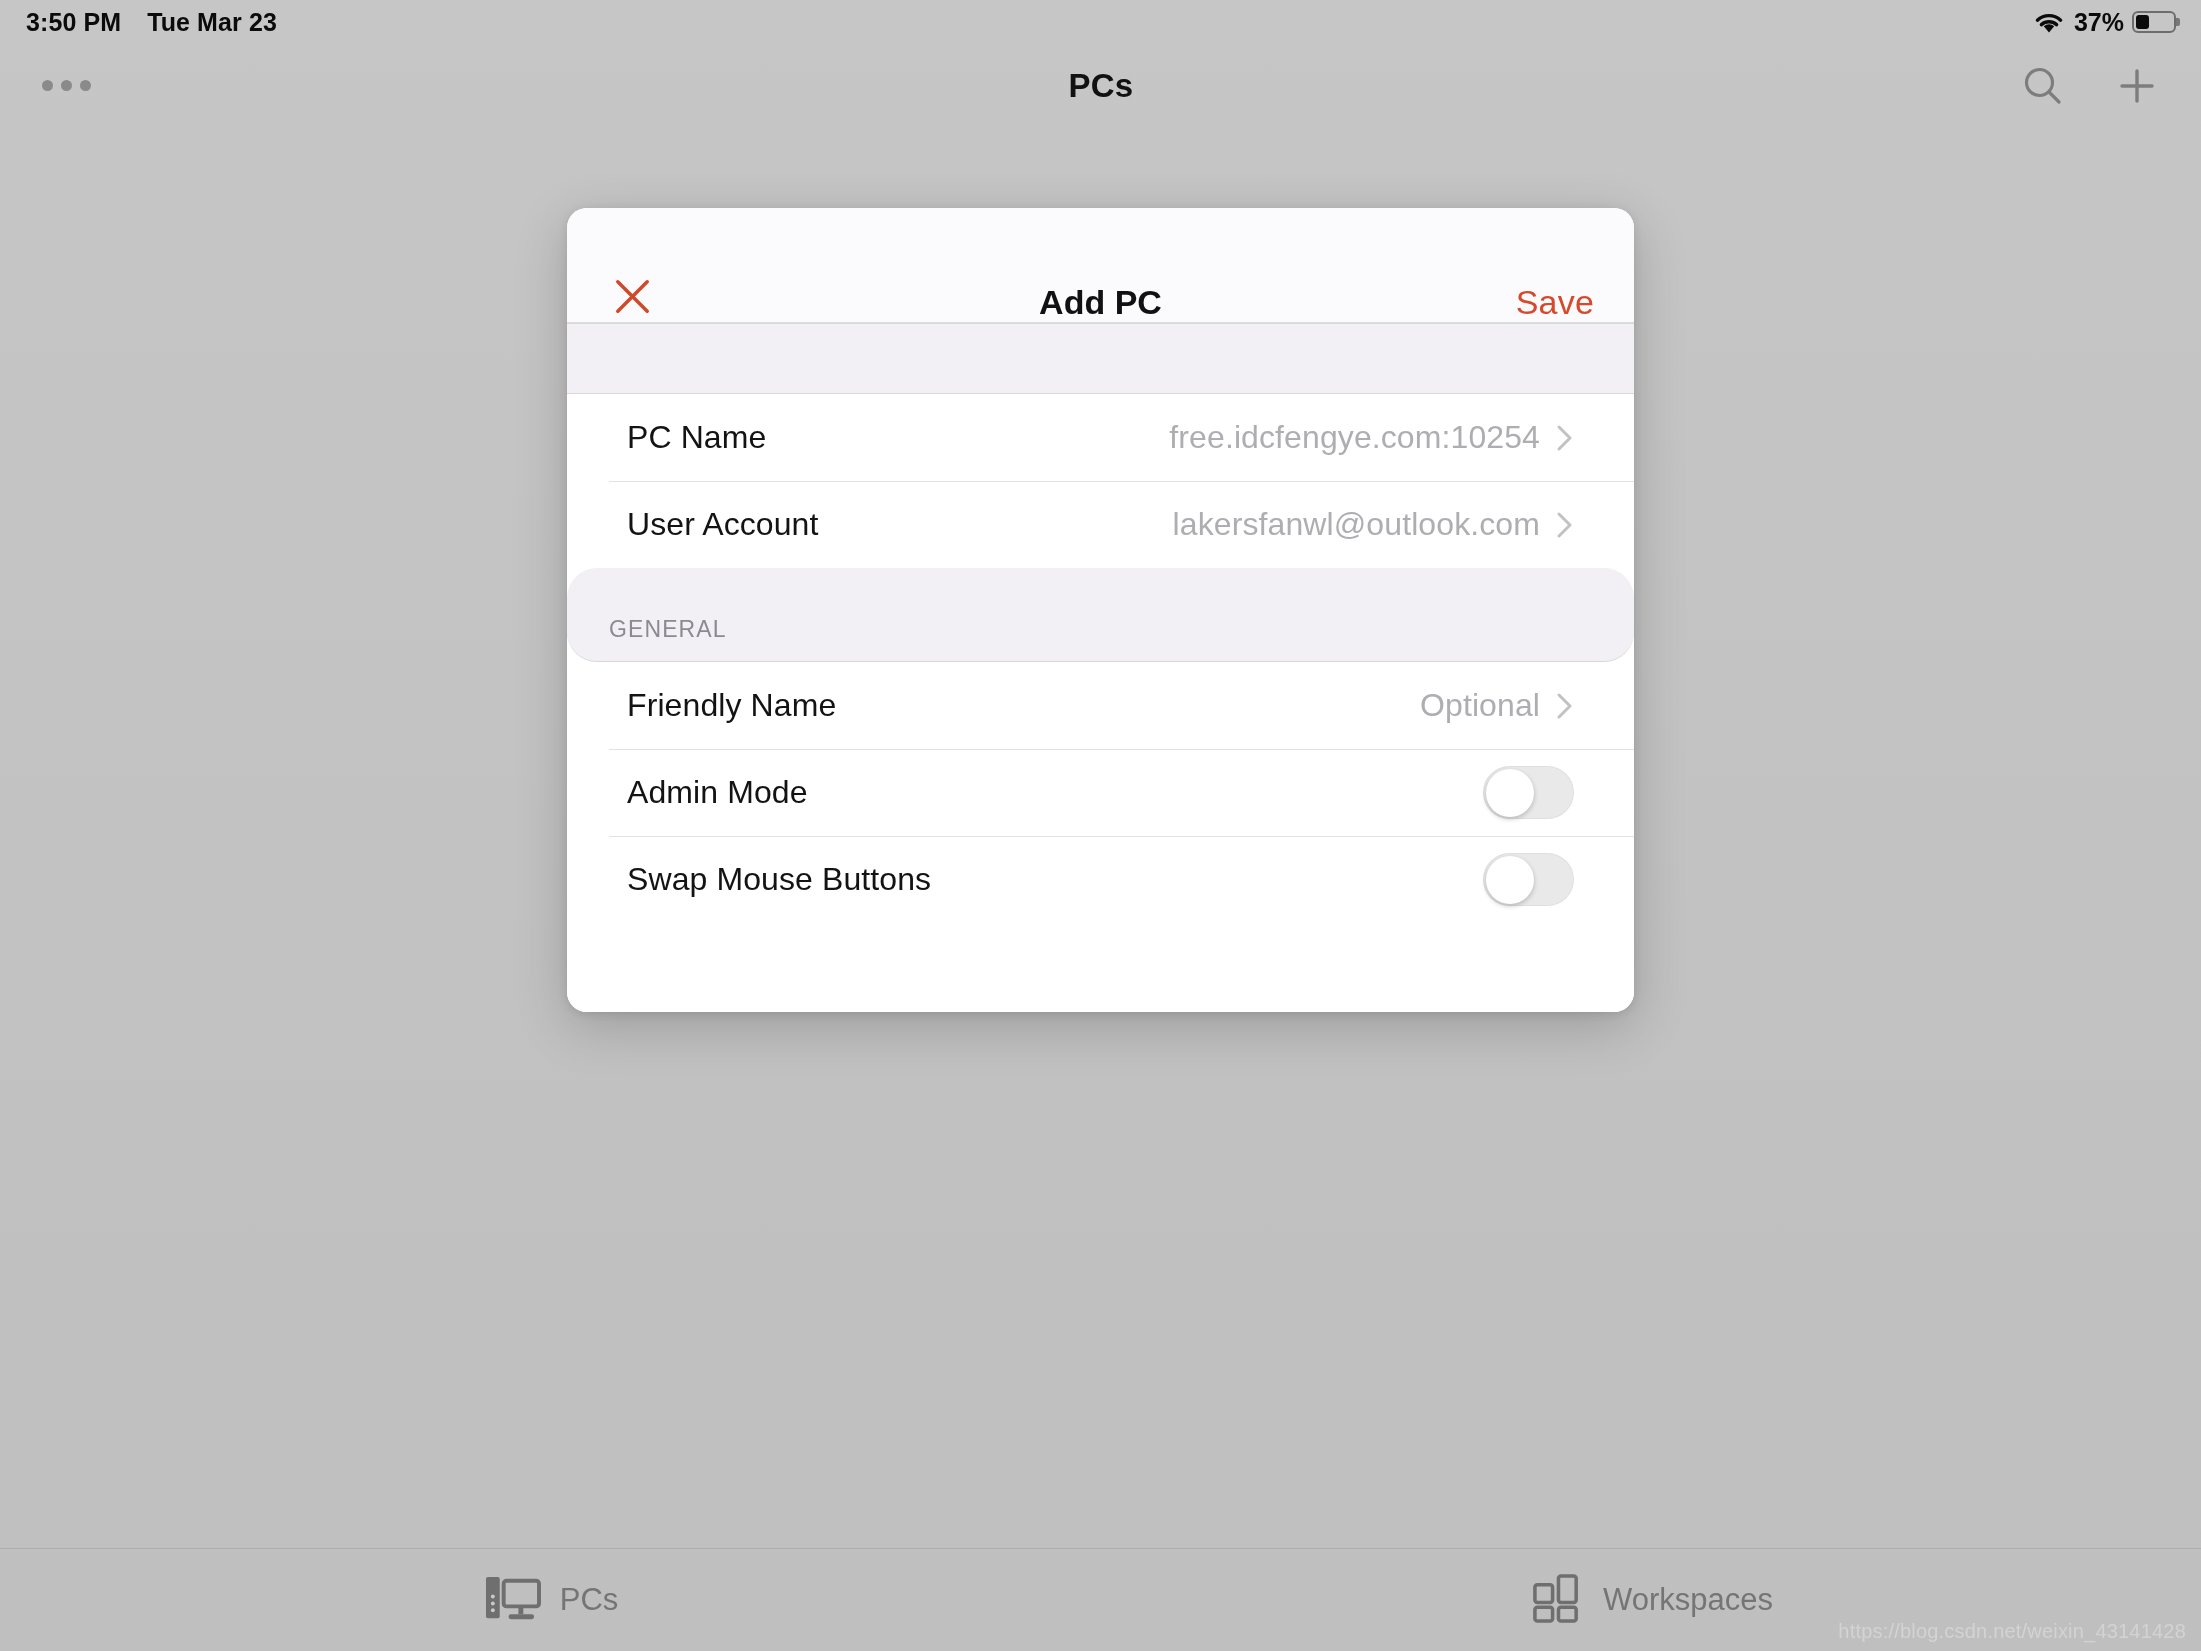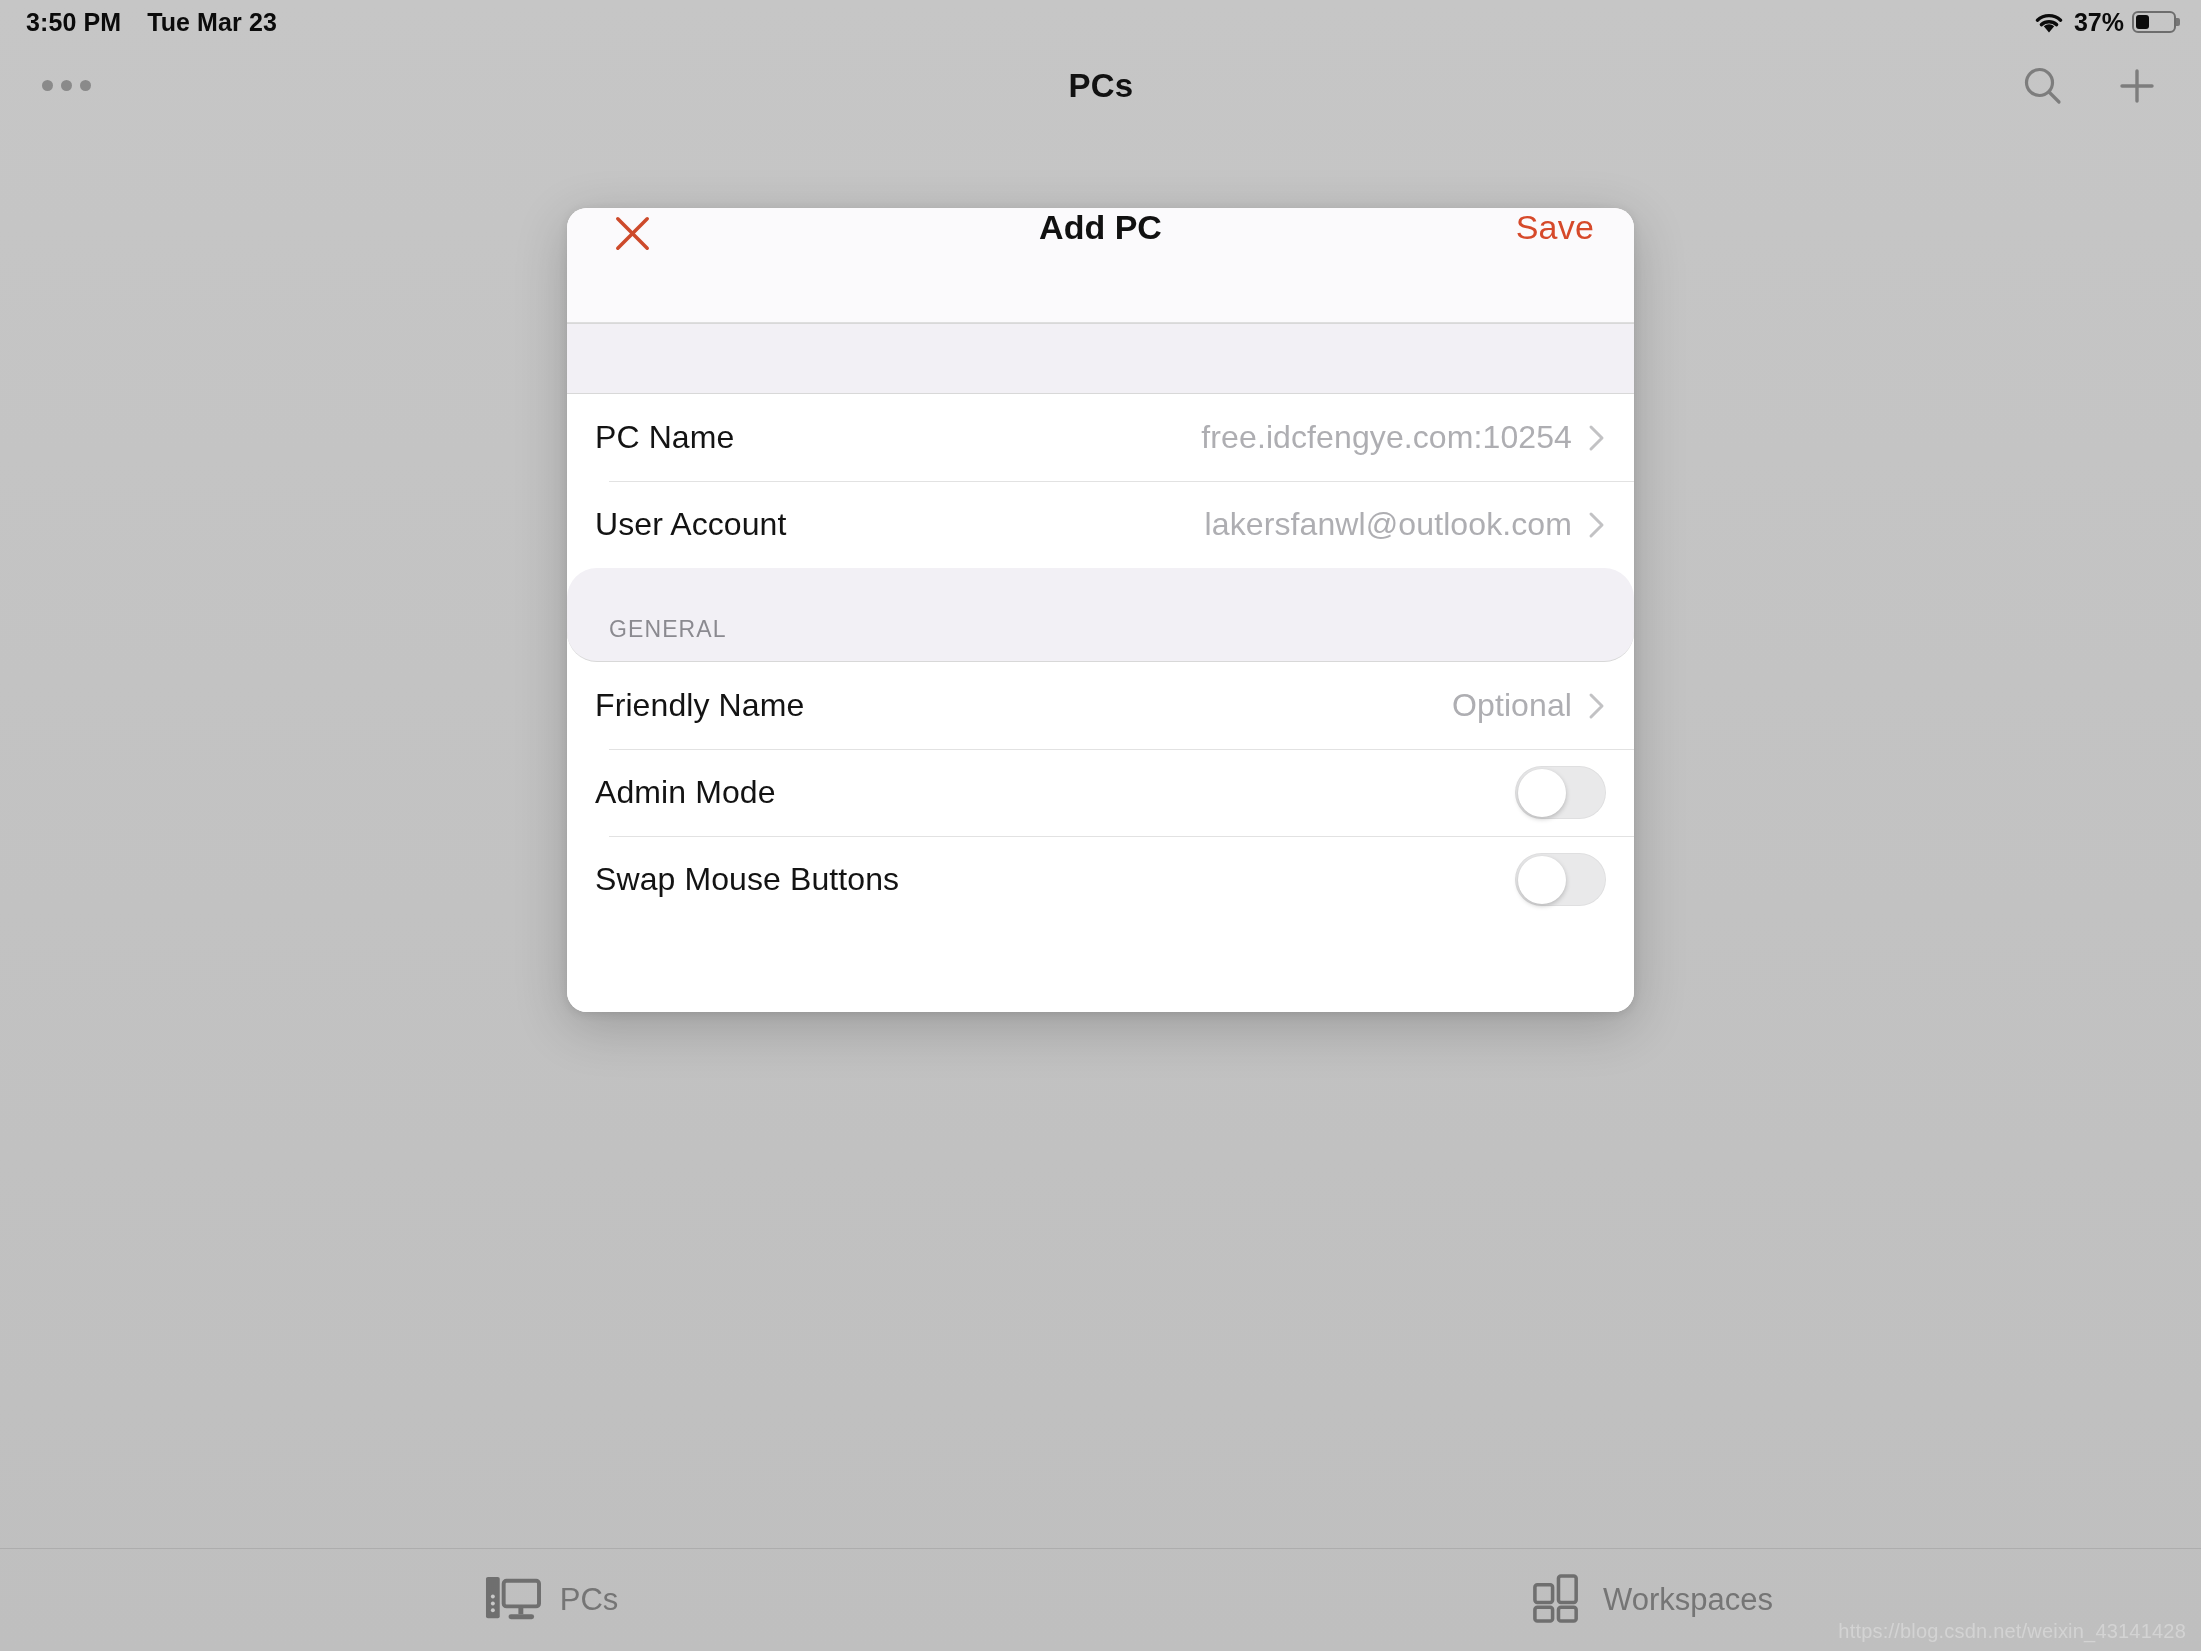--- a/index.html
+++ b/index.html
@@ -63,21 +63,21 @@
     width:100%; height:100%;
     background:#ffffff;
     border-radius:20px;
     overflow:hidden;
     box-shadow:0 14px 53px rgba(0,0,0,.20), 0 2px 10px rgba(0,0,0,.10);
     display:flex; flex-direction:column;
   }
   .modal-head {
     height:115px; flex:0 0 115px;
     background:#fbfafc;
-    display:flex; align-items:flex-start; padding:0 40px;
+    display:flex; align-items:flex-end; padding:0 40px;
     position:relative;
     border-bottom:1px solid #dedede;
   }
   .modal-title {
     position:absolute; left:0; right:0; text-align:center;
     font-size:34px; font-weight:700; color:#111;
   }
   .close-x { width:51px; height:51px; position:relative; z-index:2; }
   .save-btn {
     margin-left:auto; position:relative; z-index:2;
@@ -93,21 +93,21 @@
     padding:0 42px 18px;
     color:#8b8a90;
     font-size:23px; letter-spacing:1.1px;
   }
   .sec-head.first { height:71px; padding-bottom:0; border-top:1px solid #d8d8d8; }
   .sec-head.tall { height:94px;border-radius:30px; }
 
   .row {
     height:87px;
     display:flex; align-items:center;
-    padding:0 28px;
+    padding:0 60px;
     background:#fff;
     position:relative;
   }
   .row + .row::before{
     content:""; position:absolute; left:42px; right:0; top:0; height:1px; background:#e2e2e2;
   }
   .row-label { font-size:32px; color:#131313; letter-spacing:0.1px; }
   .row-value {
     margin-left:auto; font-size:32px; color:#aeaeb2; letter-spacing:0.1px; padding-right:16px;
   }

